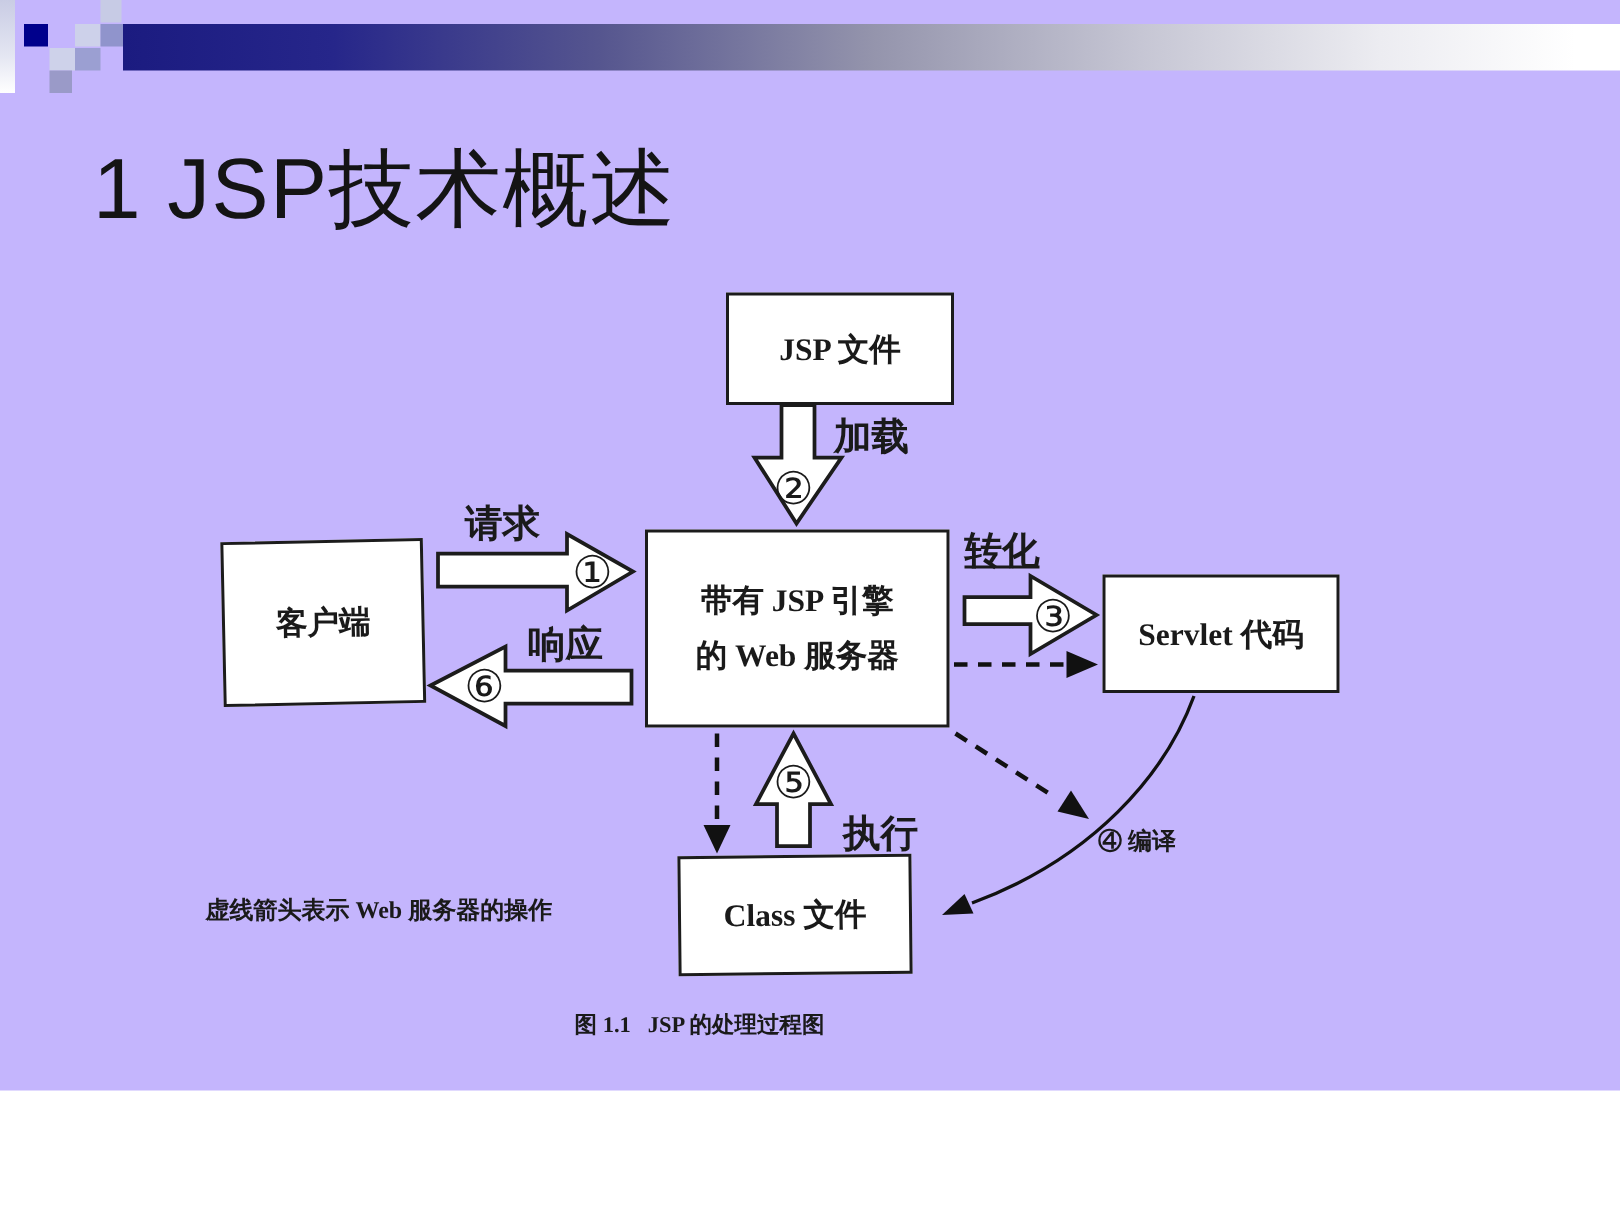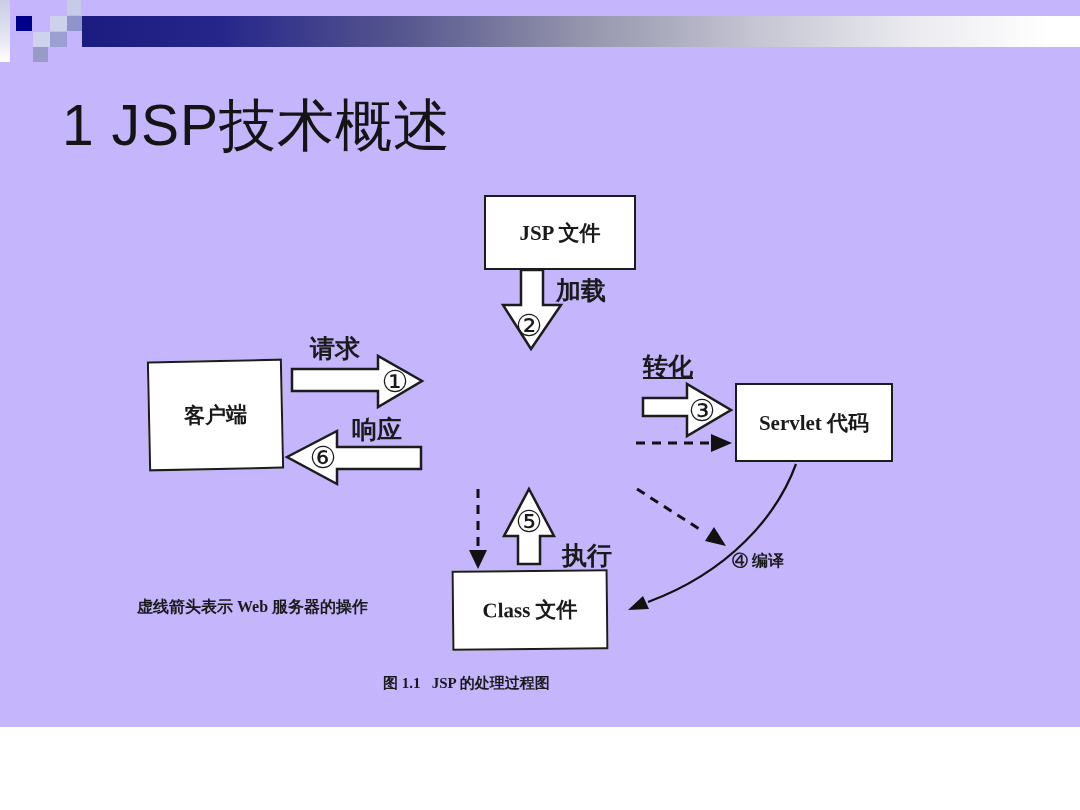--- a/index.html
+++ b/index.html
@@ -98,20 +98,24 @@
     <text class="stepnum" x="702" y="421">③</text>
     <text class="stepnum" x="529" y="532">⑤</text>
   </svg>
 
   <div class="dbox box-jsp">
     <span>JSP 文件</span>
   </div>
   <div class="dbox box-client">
     <span>客户端</span>
   </div>
+  <div class="dbox box-server">
+    <span>带有 JSP 引擎</span>
+    <span>的 Web 服务器</span>
+  </div>
   <div class="dbox box-servlet">
     <span>Servlet 代码</span>
   </div>
   <div class="dbox box-class">
     <span>Class 文件</span>
   </div>
 
   <div class="dlabel lbl-request">请求</div>
   <div class="dlabel lbl-response">响应</div>
   <div class="dlabel lbl-load">加载</div>

